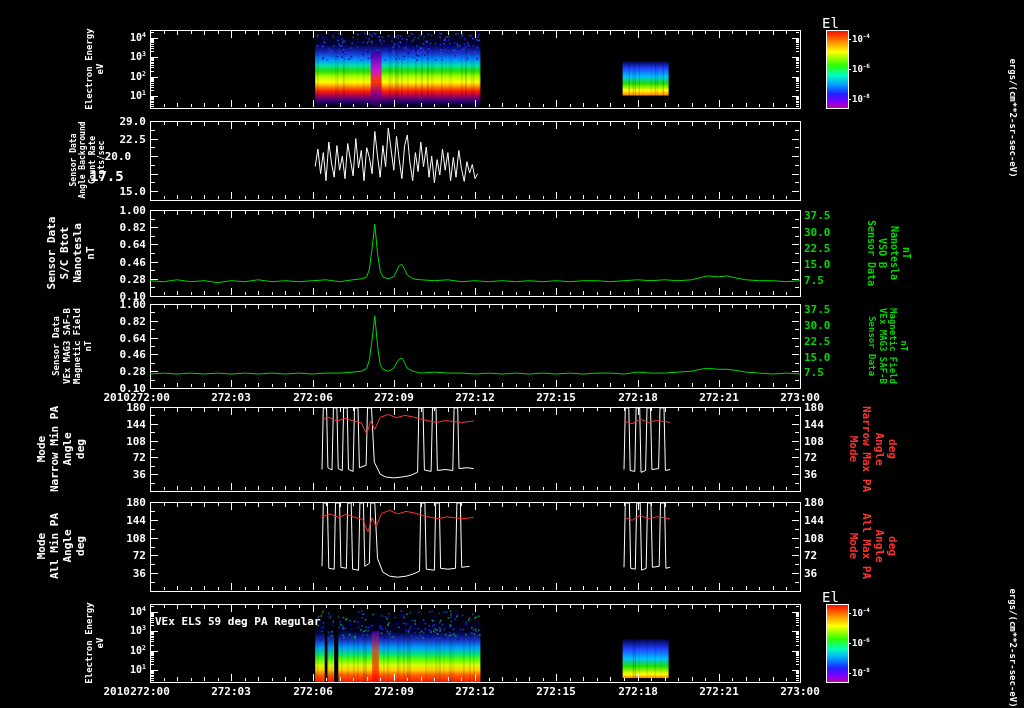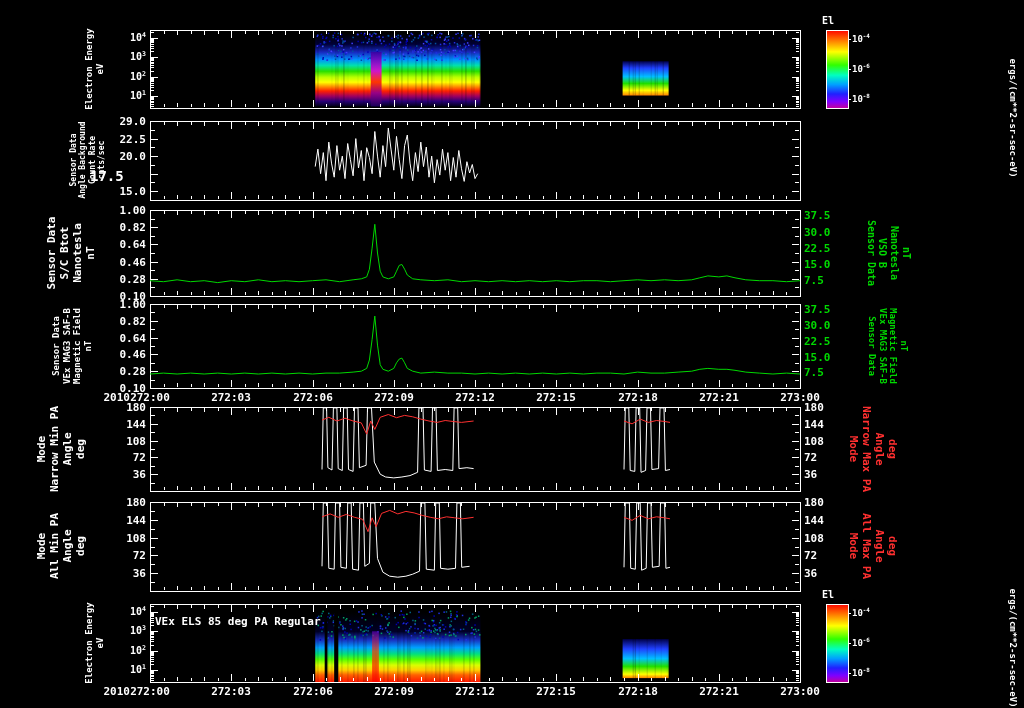--- a/index.html
+++ b/index.html
@@ -5,21 +5,21 @@
   html,body{margin:0;padding:0;background:#000;}
   #screen{position:relative;width:1024px;height:708px;background:#000;overflow:hidden;
           font-family:"DejaVu Sans Mono","Liberation Mono",monospace;}
   #plot-svg{position:absolute;left:0;top:0;}
   #labels{position:absolute;left:0;top:0;width:1024px;height:708px;}
   #labels div{position:absolute;white-space:nowrap;}
   .panel-title{position:absolute;color:#fff;font-weight:bold;font-size:11px;line-height:12px;white-space:pre;}
   .rot-label{position:absolute;font-weight:bold;text-align:center;line-height:1.18;white-space:nowrap;
              transform:translate(-50%,-50%) rotate(-90deg);}
   .rot-label.right{transform:translate(-50%,-50%) rotate(90deg);}
-  .cb-title{position:absolute;color:#fff;font-weight:bold;font-size:10px;}
+  .cb-title{position:absolute;color:#fff;font-weight:normal;font-size:14px;}
   sup{font-size:0.65em;}
 </style>
 </head>
 <body>
 
 <div id="screen">
   <svg id="plot-svg" width="1024" height="708">
       <defs>
         <linearGradient id="g_top" x1="0" y1="0" x2="0" y2="1">
           <stop offset="0" stop-color="#000000"></stop>
@@ -1731,21 +1731,21 @@
       <line x1="848" y1="643.5" x2="851" y2="643.5" stroke="#fff" shape-rendering="crispEdges"></line>
       <line x1="848" y1="673.5" x2="851" y2="673.5" stroke="#fff" shape-rendering="crispEdges"></line>
     </svg>
   <div id="labels">
       <div style="left: 90px; top: 31px; width: 56px; text-align: right; color: rgb(255, 255, 255); font-size: 10px; font-weight: bold;">10<sup>4</sup></div>
       <div style="left: 90px; top: 50px; width: 56px; text-align: right; color: rgb(255, 255, 255); font-size: 10px; font-weight: bold;">10<sup>3</sup></div>
       <div style="left: 90px; top: 70px; width: 56px; text-align: right; color: rgb(255, 255, 255); font-size: 10px; font-weight: bold;">10<sup>2</sup></div>
       <div style="left: 90px; top: 89px; width: 56px; text-align: right; color: rgb(255, 255, 255); font-size: 10px; font-weight: bold;">10<sup>1</sup></div>
       <div style="left: 90px; top: 115px; width: 56px; text-align: right; color: rgb(255, 255, 255); font-size: 11px; font-weight: bold;">29.0</div>
       <div style="left: 90px; top: 133px; width: 56px; text-align: right; color: rgb(255, 255, 255); font-size: 11px; font-weight: bold;">22.5</div>
-      <div style="left: 90px; top: 150px; width: 56px; text-align: right; color: rgb(255, 255, 255); font-size: 11px; font-weight: bold;">20.0</div>
+      <div style="left: 90px; top: 150px; width: 56px; text-align: center; color: rgb(255, 255, 255); font-size: 11px; font-weight: bold;">20.0</div>
       <div style="left: 90px; top: 168px; width: 56px; color: rgb(255, 255, 255); font-size: 14px; font-weight: bold;">17.5</div>
       <div style="left: 90px; top: 185px; width: 56px; text-align: right; color: rgb(255, 255, 255); font-size: 11px; font-weight: bold;">15.0</div>
       <div style="left: 90px; top: 204px; width: 56px; text-align: right; color: rgb(255, 255, 255); font-size: 11px; font-weight: bold;">1.00</div>
       <div style="left: 90px; top: 221px; width: 56px; text-align: right; color: rgb(255, 255, 255); font-size: 11px; font-weight: bold;">0.82</div>
       <div style="left: 90px; top: 238px; width: 56px; text-align: right; color: rgb(255, 255, 255); font-size: 11px; font-weight: bold;">0.64</div>
       <div style="left: 90px; top: 256px; width: 56px; text-align: right; color: rgb(255, 255, 255); font-size: 11px; font-weight: bold;">0.46</div>
       <div style="left: 90px; top: 273px; width: 56px; text-align: right; color: rgb(255, 255, 255); font-size: 11px; font-weight: bold;">0.28</div>
       <div style="left: 90px; top: 290px; width: 56px; text-align: right; color: rgb(255, 255, 255); font-size: 11px; font-weight: bold;">0.10</div>
       <div style="left: 804px; top: 209px; color: rgb(0, 216, 0); font-size: 11px; font-weight: bold;">37.5</div>
       <div style="left: 804px; top: 226px; color: rgb(0, 216, 0); font-size: 11px; font-weight: bold;">30.0</div>
@@ -1809,21 +1809,21 @@
       <div style="left: 86px; top: 685px; width: 44px; text-align: right; color: rgb(255, 255, 255); font-size: 11px; font-weight: bold;">2010</div>
       <div style="left: 852px; top: 33px; color: rgb(255, 255, 255); font-size: 9px; font-weight: bold;">10<sup>-4</sup></div>
       <div style="left: 852px; top: 63px; color: rgb(255, 255, 255); font-size: 9px; font-weight: bold;">10<sup>-6</sup></div>
       <div style="left: 852px; top: 93px; color: rgb(255, 255, 255); font-size: 9px; font-weight: bold;">10<sup>-8</sup></div>
       <div style="left: 852px; top: 607px; color: rgb(255, 255, 255); font-size: 9px; font-weight: bold;">10<sup>-4</sup></div>
       <div style="left: 852px; top: 637px; color: rgb(255, 255, 255); font-size: 9px; font-weight: bold;">10<sup>-6</sup></div>
       <div style="left: 852px; top: 667px; color: rgb(255, 255, 255); font-size: 9px; font-weight: bold;">10<sup>-8</sup></div>
     </div>
 
   <div class="panel-title" style="left:155px;top:592px">
-    <div>VEx ELS 85 deg PA Regular</div>
+    <div>VEx ELS 59 deg PA Regular</div>
   </div>
 
   <div class="rot-label" style="left:95px;top:69px;font-size:9px;color:#fff">
     <div>Electron Energy</div>
     <div>eV</div>
   </div>
   <div class="rot-label" style="left:88px;top:160px;font-size:8px;color:#fff">
     <div>Sensor Data</div>
     <div>Angle Background</div>
     <div>Count Rate</div>

